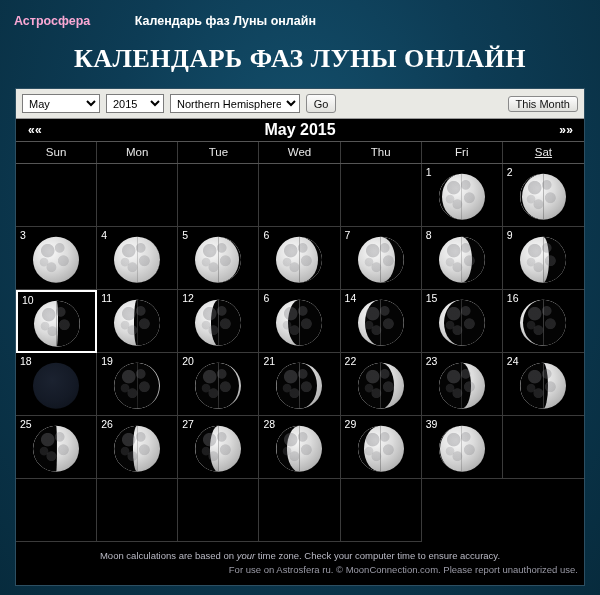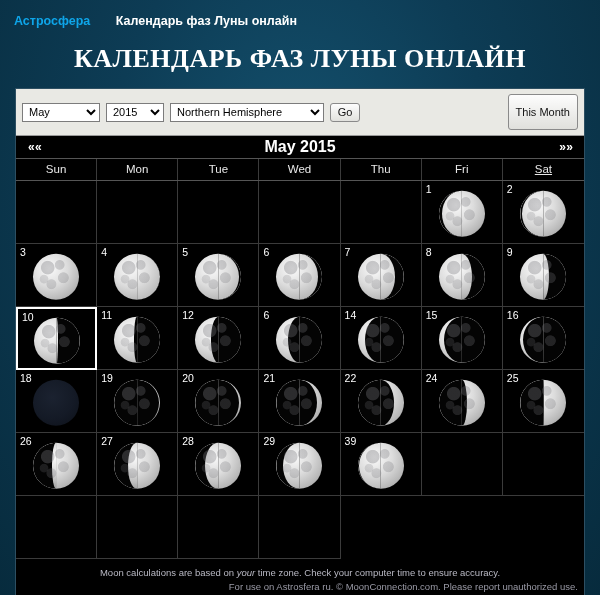--- a/index.html
+++ b/index.html
@@ -16,24 +16,24 @@
     position: relative;
   }
 
   
   .topnav {
     padding: 14px 0 8px 14px;
     font-size: 12.5px;
     color: #ffffff;
   }
   .topnav a {
-    color: #0ea5e9;
+    color: #f9a8d4;
     text-decoration: none;
     font-weight: bold;
-    margin-right: 22px;
+    margin-right: 41px;
   }
   .topnav .nav-current {
     color: #ffffff;
     font-weight: bold;
   }
 
   
   .page-title {
     text-align: center;
     color: #ffffff;
@@ -67,38 +67,38 @@
     font-family: "Liberation Sans", sans-serif;
     font-size: 11px;
     height: 19px;
     border: 1px solid #7c7c7c;
     background: #fff;
     color: #000;
     padding: 0 2px;
   }
   .sel-month { width: 78px; }
   .sel-year { width: 58px; }
-  .sel-hemi { width: 154px; }
+  .sel-hemi { width: 130px; }
   .go-btn {
     font-family: "Liberation Sans", sans-serif;
     font-size: 11px;
     height: 19px;
     min-width: 30px;
     background: linear-gradient(#fdfdfd, #e2e2de);
     border: 1px solid #8a8a8a;
     border-radius: 3px;
     color: #111;
     cursor: pointer;
     padding: 0 6px;
   }
   .spacer { flex: 1; }
   .month-btn {
     font-family: "Liberation Sans", sans-serif;
     font-size: 11px;
-    height: 36px;
+    height: 16px;
     background: linear-gradient(#fdfdfd, #e0e0dc);
     border: 1px solid #8a8a8a;
     border-radius: 3px;
     color: #111;
     cursor: pointer;
     padding: 0 7px;
   }
 
   
   .cal-header {
@@ -491,20 +491,31 @@
         <div class="moon-wrap">
           <div class="moon">
             <div class="shade-half" style="clip-path: inset(0px 50% 0px 0px);"></div>
             <div style="position: absolute; top: 0px; left: 0px; width: 46px; height: 46px; border-radius: 50%; overflow: hidden; clip-path: inset(0px 0px 0px 50%);">
               <div class="shade-ell" style="width: 27.6px; height: 46px; left: 9.2px; border-radius: 50%; background: rgb(4, 4, 4); clip-path: none;"></div>
             </div>
           </div>
         </div>
       </div>
       <div class="cell">
+        <span class="daynum">23</span>
+        <div class="moon-wrap">
+          <div class="moon">
+            <div class="shade-half" style="clip-path: inset(0px 50% 0px 0px);"></div>
+            <div style="position: absolute; top: 0px; left: 0px; width: 46px; height: 46px; border-radius: 50%; overflow: hidden; clip-path: inset(0px 0px 0px 50%);">
+              <div class="shade-ell" style="width: 19.32px; height: 46px; left: 13.34px; border-radius: 50%; background: rgb(4, 4, 4); clip-path: none;"></div>
+            </div>
+          </div>
+        </div>
+      </div>
+      <div class="cell">
         <span class="daynum">24</span>
         <div class="moon-wrap">
           <div class="moon">
             <div class="shade-half" style="clip-path: inset(0px 50% 0px 0px);"></div>
             <div style="position: absolute; top: 0px; left: 0px; width: 46px; height: 46px; border-radius: 50%; overflow: hidden; clip-path: inset(0px 0px 0px 50%);">
               <div class="shade-ell" style="width: 10.12px; height: 46px; left: 17.94px; border-radius: 50%; background: rgb(4, 4, 4); clip-path: none;"></div>
             </div>
           </div>
         </div>
       </div>

